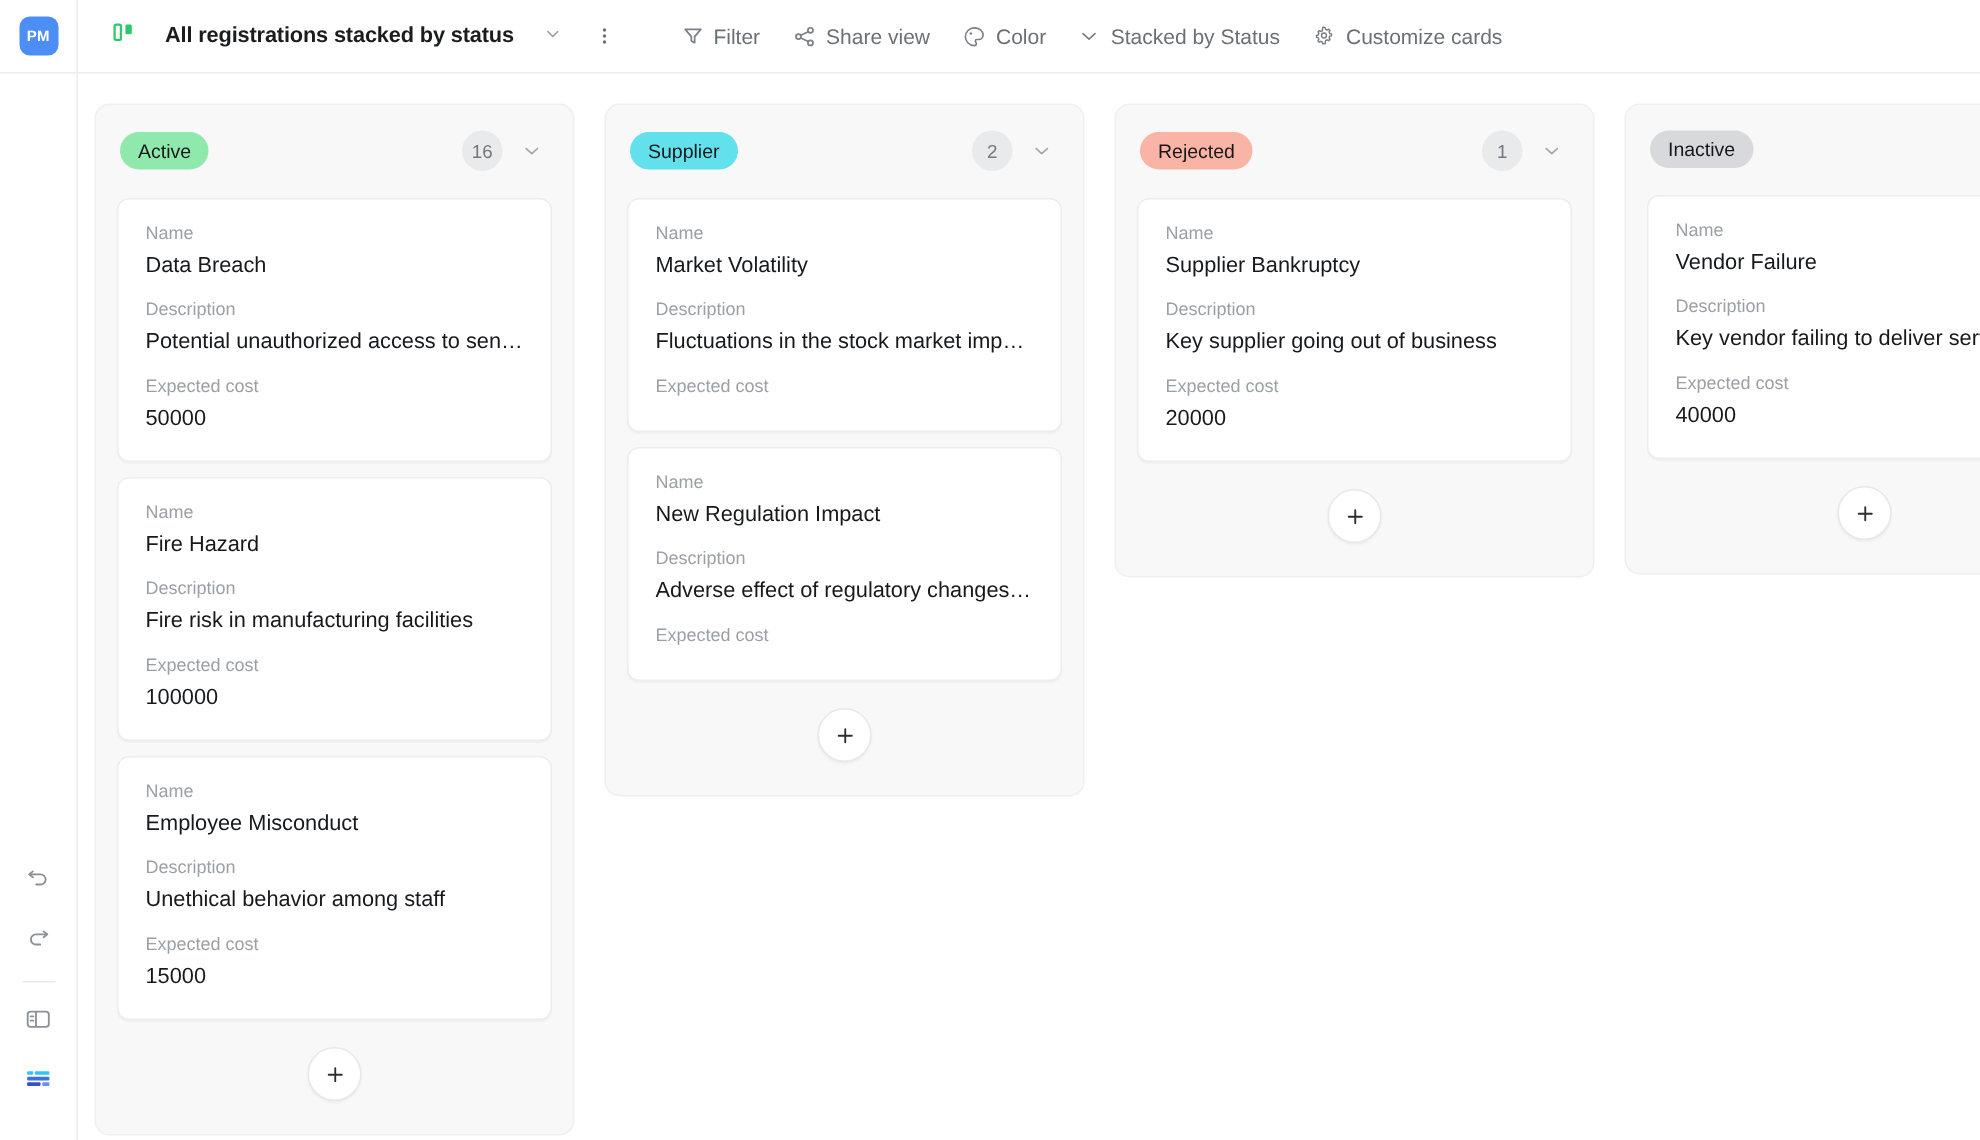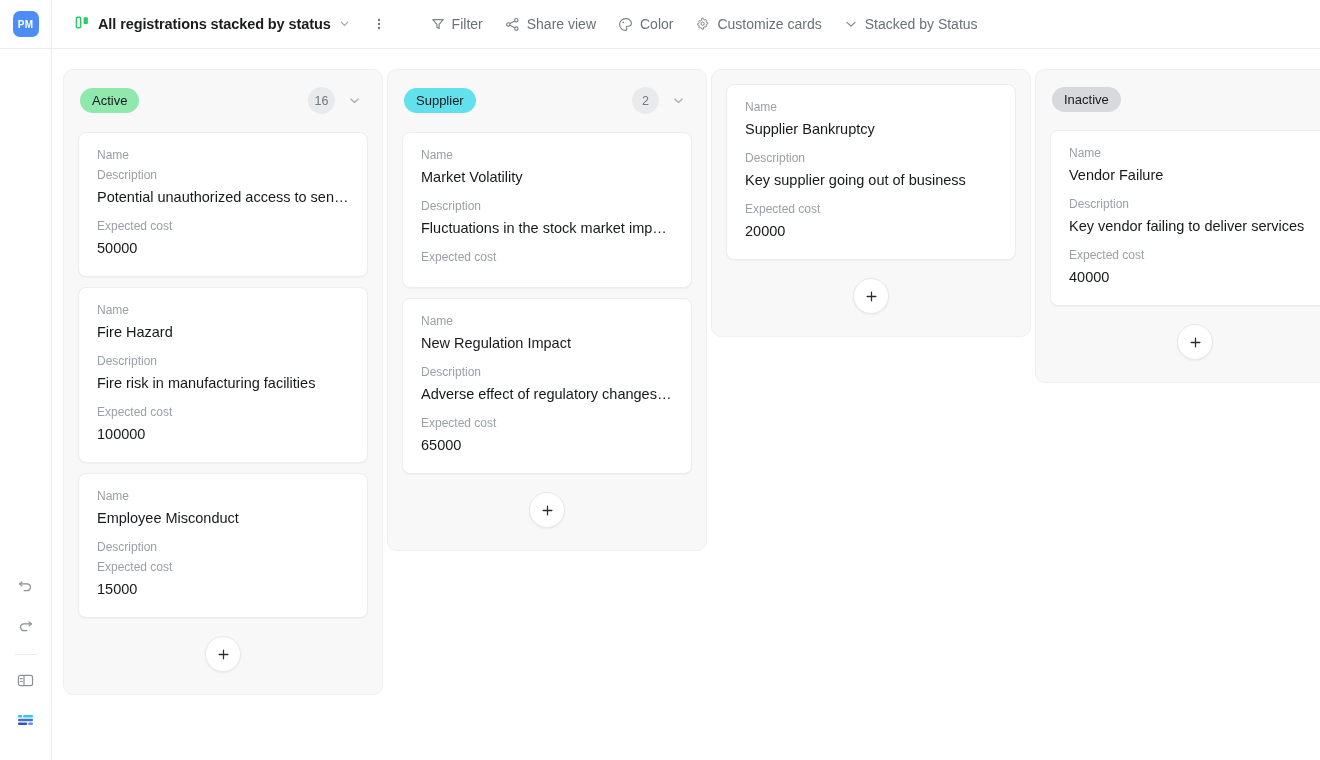--- a/index.html
+++ b/index.html
@@ -27,21 +27,21 @@
     display: flex; align-items: center; justify-content: center;
     border-right: 1px solid #ececee;
   }
   .avatar {
     width: 26px; height: 26px; border-radius: 7px;
     background: #4d8df6; color: #fff;
     font-size: 10px; font-weight: bold; letter-spacing: .2px;
     display: flex; align-items: center; justify-content: center;
   }
   .tb-left { display: flex; align-items: center; padding-left: 17px; gap: 0; }
-  .view-chip { display: flex; align-items: center; gap: 8px; padding: 5px 6px; border-radius: 6px; cursor: pointer; }
+  .view-chip { display: flex; align-items: center; gap: 20px; padding: 5px 6px; border-radius: 6px; cursor: pointer; }
   .view-title { font-size: 14.5px; color: #1b1c1e; font-weight: bold; letter-spacing: -.1px; }
   .kebab { width: 26px; height: 26px; margin-left: 10px; border-radius: 6px; display: flex; align-items: center; justify-content: center; cursor: pointer; }
 
   .tb-actions { display: flex; align-items: center; gap: 4px; margin-left: 30px; }
   .tb-btn {
     display: flex; align-items: center; gap: 7px;
     padding: 6px 9px; border-radius: 6px; cursor: pointer;
     font-size: 14px; color: #6b7076; background: none; border: none;
     font-family: inherit; white-space: nowrap;
   }
@@ -64,21 +64,21 @@
     border-radius: 6px; display: flex; align-items: center; justify-content: center;
     cursor: pointer; color: #8b9096;
   }
   .rail-div { width: 22px; height: 1px; background: #e8e9eb; margin: 2px 0 12px; }
 
   
   .board {
     flex: 1; min-width: 0;
     background: #ffffff;
     padding: 20px 0 0 11px;
-    display: flex; gap: 4px;
+    display: flex; gap: 20px;
     overflow: hidden;
     align-items: flex-start;
   }
   .column {
     width: 320px; min-width: 320px;
     background: #f8f8f9;
     border: 1px solid #eeeff0;
     border-radius: 10px;
     padding: 14px;
     display: flex; flex-direction: column;
@@ -191,35 +191,35 @@
           <svg width="15" height="15" viewBox="0 0 15 15">
             <path d="M7.5 1.6a5.9 5.9 0 1 0 0 11.8c.9 0 1.4-.6 1.4-1.3 0-.8-.7-1.1-.7-1.8 0-.6.5-1 1.1-1h1.2a3 3 0 0 0 2.9-3c0-2.6-2.6-4.7-5.9-4.7z" fill="none" stroke="#7b8087" stroke-width="1.1"></path>
             <circle cx="5.2" cy="5.3" r=".85" fill="#7b8087"></circle>
           </svg>
         </span>
         <span>Color</span>
       </button>
 
       <button class="tb-btn">
         <span>
+          <svg width="14" height="14" viewBox="0 0 14 14">
+              <path d="M3 5.4 L7 9.1 L11 5.4" fill="none" stroke="#7b8087" stroke-width="1.2" stroke-linecap="round" stroke-linejoin="round"></path>
+            </svg>
+        </span>
+        <span>Stacked by Status</span>
+      </button>
+
+      <button class="tb-btn">
+        <span>
           <svg width="15" height="15" viewBox="0 0 16 16">
             <path d="M8 1.3l1 .25.35 1.2 1.1.45 1.1-.6.9.9-.6 1.1.45 1.1 1.2.35v1.3l-1.2.35-.45 1.1.6 1.1-.9.9-1.1-.6-1.1.45L9 12.9H7.3L7 11.7l-1.1-.45-1.1.6-.9-.9.6-1.1L4.05 8.75 2.85 8.4V7.1l1.2-.35.45-1.1-.6-1.1.9-.9 1.1.6 1.1-.45L7.3 1.3z" fill="none" stroke="#7b8087" stroke-width="1.05" stroke-linejoin="round"></path>
             <circle cx="8.15" cy="7.1" r="1.75" fill="none" stroke="#7b8087" stroke-width="1.05"></circle>
           </svg>
         </span>
         <span>Customize cards</span>
-      </button>
-
-      <button class="tb-btn">
-        <span>
-          <svg width="14" height="14" viewBox="0 0 14 14">
-              <path d="M3 5.4 L7 9.1 L11 5.4" fill="none" stroke="#7b8087" stroke-width="1.2" stroke-linecap="round" stroke-linejoin="round"></path>
-            </svg>
-        </span>
-        <span>Stacked by Status</span>
       </button>
 
     </div>
   </div>
 
   <div class="body-row">
 
     <div class="rail">
       <div class="rail-btn">
         <span>
@@ -271,39 +271,41 @@
             <span class="chev">
               <svg width="13" height="13" viewBox="0 0 14 14">
                   <path d="M3 5.4 L7 9.1 L11 5.4" fill="none" stroke="#a5a9ae" stroke-width="1.25" stroke-linecap="round" stroke-linejoin="round"></path>
                 </svg>
             </span>
           </div>
         </div>
 
         <div class="card">
           <div class="fld-label">Name</div>
+          <div class="fld-value">Data Breach</div>
           <div class="fld-label">Description</div>
           <div class="fld-value">Potential unauthorized access to sen…</div>
           <div class="fld-label">Expected cost</div>
           <div class="fld-value">50000</div>
         </div>
 
         <div class="card">
           <div class="fld-label">Name</div>
           <div class="fld-value">Fire Hazard</div>
           <div class="fld-label">Description</div>
           <div class="fld-value">Fire risk in manufacturing facilities</div>
           <div class="fld-label">Expected cost</div>
           <div class="fld-value">100000</div>
         </div>
 
         <div class="card">
           <div class="fld-label">Name</div>
           <div class="fld-value">Employee Misconduct</div>
           <div class="fld-label">Description</div>
+          <div class="fld-value">Unethical behavior among staff</div>
           <div class="fld-label">Expected cost</div>
           <div class="fld-value">15000</div>
         </div>
 
         <div class="add-wrap">
           <div class="add-btn">
             <svg width="13" height="13" viewBox="0 0 14 14">
                 <path d="M7 2.3v9.4M2.3 7h9.4" stroke="#2a2d31" stroke-width="1.35" stroke-linecap="round"></path>
               </svg>
           </div>
@@ -330,33 +332,43 @@
           <div class="fld-value">Fluctuations in the stock market impa…</div>
           <div class="fld-label">Expected cost</div>
         </div>
 
         <div class="card">
           <div class="fld-label">Name</div>
           <div class="fld-value">New Regulation Impact</div>
           <div class="fld-label">Description</div>
           <div class="fld-value">Adverse effect of regulatory changes …</div>
           <div class="fld-label">Expected cost</div>
-          <div class="fld-value">65000</div>
         </div>
 
         <div class="add-wrap">
           <div class="add-btn">
             <svg width="13" height="13" viewBox="0 0 14 14">
                 <path d="M7 2.3v9.4M2.3 7h9.4" stroke="#2a2d31" stroke-width="1.35" stroke-linecap="round"></path>
               </svg>
           </div>
         </div>
       </div>
 
       <div class="column">
+        <div class="col-head">
+          <span class="badge" style="background:#fab4a6">Rejected</span>
+          <div class="col-right">
+            <span class="count">1</span>
+            <span class="chev">
+              <svg width="13" height="13" viewBox="0 0 14 14">
+                  <path d="M3 5.4 L7 9.1 L11 5.4" fill="none" stroke="#a5a9ae" stroke-width="1.25" stroke-linecap="round" stroke-linejoin="round"></path>
+                </svg>
+            </span>
+          </div>
+        </div>
 
         <div class="card">
           <div class="fld-label">Name</div>
           <div class="fld-value">Supplier Bankruptcy</div>
           <div class="fld-label">Description</div>
           <div class="fld-value">Key supplier going out of business</div>
           <div class="fld-label">Expected cost</div>
           <div class="fld-value">20000</div>
         </div>
 

